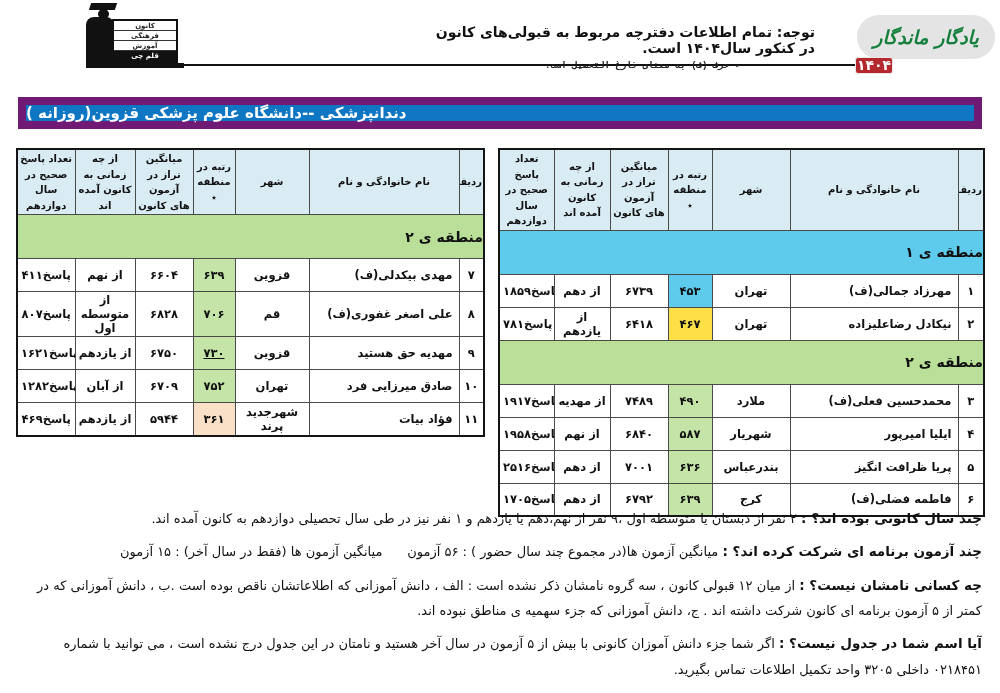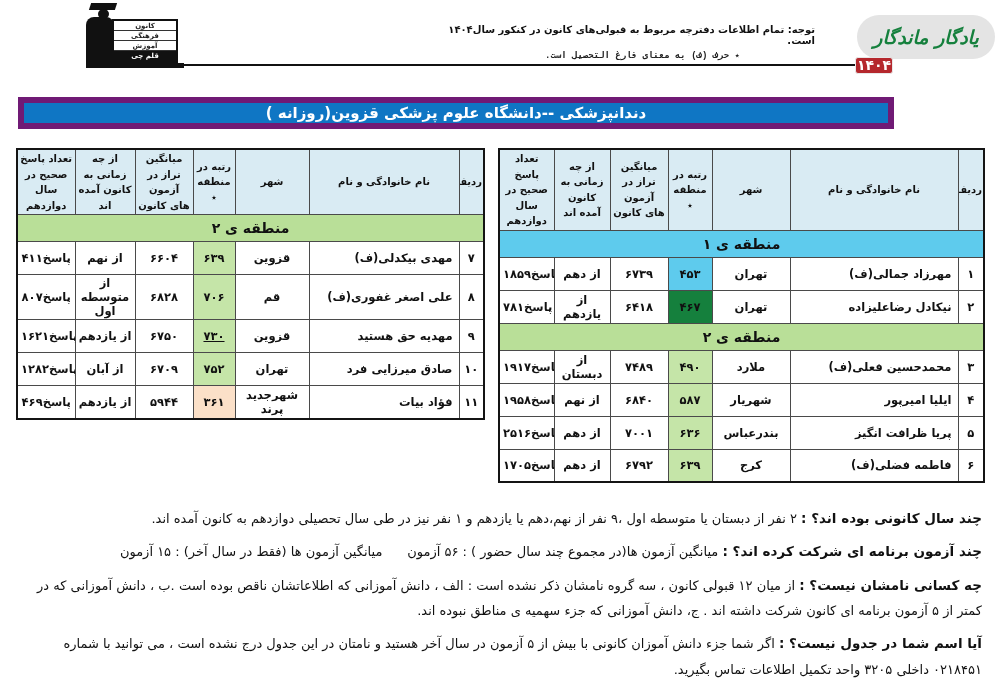--- a/index.html
+++ b/index.html
@@ -16,45 +16,45 @@
   #lf-head   { position:absolute; top:6px; left:30px; width:11px; height:10px; background:#111; border-radius:50%; }
   #lf-body   { position:absolute; top:14px; left:18px; width:28px; height:46px; background:#111; border-radius:8px 8px 0 0; }
   #lf-sign   { position:absolute; top:16px; left:44px; width:66px; height:44px; background:#fff; border:2px solid #111; }
   .lf-row    { height:10px; border-bottom:1px solid #333; font-size:7px; font-weight:bold; color:#222;
                direction:rtl; text-align:center; line-height:10px; overflow:hidden; }
   .lf-row.inv{ background:#111; color:#fff; border-bottom:none; }
   #lf-base   { position:absolute; bottom:1px; left:18px; width:98px; height:5px; background:#111; }
 
   
   #hdr-note { position:absolute; top:24px; right:185px; width:380px; text-align:right; direction:rtl; }
-  #hdr-note-main { font-size:10px; font-weight:bold; color:#111; letter-spacing:-0.2px; }
+  #hdr-note-main { font-size:14px; font-weight:bold; color:#111; letter-spacing:-0.2px; }
   #hdr-note-sub  { font-size:9px; font-weight:bold; color:#222; margin-top:4px; padding-left:110px; text-align:left;font-family:Liberation Mono, monospace; }
 
   
   #logo-right { position:absolute; top:15px; left:855px; width:140px; height:60px; }
   #lr-blob  { position:absolute; top:0; left:2px; width:138px; height:44px; background:#e4e4e4; border-radius:24px;
               display:flex; align-items:center; justify-content:center; }
   #lr-text  { font-family:"DejaVu Serif", serif; font-style:italic; font-weight:bold; font-size:19px; color:#15803d; direction:rtl; }
   #lr-badge { position:absolute; top:42px; left:0px; width:38px; height:17px; background:#b5282d; border:1px solid #e9e9e9;
               border-radius:3px; color:#fff; font-size:14px; font-weight:bold; text-align:center; line-height:15px; }
 
   
-  #title-bar { position:absolute; top:97px; left:18px; width:876px; height:32px; background:#0f76c4;
-               border:6px solid #701a75; display:flex; align-items:center; justify-content:center; }
+  #title-bar { position:absolute; top:97px; left:18px; width:964px; height:32px; background:#0f76c4;
+               border:8px solid #701a75; display:flex; align-items:center; justify-content:flex-end; }
   #title-bar span { color:#fff; font-weight:bold; font-size:15px; direction:rtl; }
 
   
   table.t { position:absolute; top:148px; border-collapse:collapse; table-layout:fixed; direction:rtl;
             border:2px solid #141414; background:#fff; }
   #t-right { right:15px;  width:485px; }
   #t-left  { right:515px; width:467px; }
   table.t th, table.t td { border:1px solid #4a4a4a; overflow:hidden; }
   table.t th { background:#d9ebf3; font-size:10px; font-weight:bold; color:#111; height:56px;
                line-height:1.55; padding:1px 2px; text-align:center; }
-  td.band   { height:27px; text-align:center; font-weight:bold; font-size:14px; color:#111;margin-left:20px; }
+  td.band   { height:44px; text-align:right; font-weight:bold; font-size:14px; color:#111;margin-left:20px; }
   table.t td.c { height:33px; font-size:11.5px; font-weight:bold; color:#111; text-align:center; padding:1px 3px; }
   td.c-name { text-align:right !important; padding-right:6px !important; }
   td.c-answers { direction:ltr; }
   
   #t-right col.w-no{width:26px} #t-right col.w-name{width:168px} #t-right col.w-city{width:78px}
   #t-right col.w-rank{width:44px} #t-right col.w-avg{width:58px} #t-right col.w-since{width:56px} #t-right col.w-ans{width:55px}
   #t-left  col.w-no{width:25px} #t-left  col.w-name{width:150px} #t-left  col.w-city{width:74px}
   #t-left  col.w-rank{width:42px} #t-left  col.w-avg{width:58px} #t-left  col.w-since{width:60px} #t-left  col.w-ans{width:58px}
 
   
@@ -132,35 +132,35 @@
           <td class="c c-city">تهران</td>
           <td class="c c-rank" style="background: rgb(94, 203, 237);">۴۵۳</td>
           <td class="c c-avg">۶۷۳۹</td>
           <td class="c c-since">از دهم</td>
           <td class="c c-answers">۱۸۵۹پاسخ</td>
         </tr>
         <tr>
           <td class="c c-no">۲</td>
           <td class="c c-name">نیکادل رضاعلیزاده</td>
           <td class="c c-city">تهران</td>
-          <td class="c c-rank" style="background: #15803d; margin-left: 9px;">۴۶۷</td>
+          <td class="c c-rank" style="background: #fde047; margin-left: 9px;">۴۶۷</td>
           <td class="c c-avg">۶۴۱۸</td>
           <td class="c c-since">از یازدهم</td>
           <td class="c c-answers">۷۸۱پاسخ</td>
         </tr>
         <tr>
           <td colspan="7" class="band" style="background: rgb(185, 223, 152);">منطقه ی ۲</td>
         </tr>
         <tr>
           <td class="c c-no">۳</td>
           <td class="c c-name">محمدحسین فعلی(ف)</td>
           <td class="c c-city">ملارد</td>
           <td class="c c-rank" style="background: rgb(197, 229, 168);">۴۹۰</td>
           <td class="c c-avg">۷۴۸۹</td>
-          <td class="c c-since">از دبستان</td>
+          <td class="c c-since">از مهدیه</td>
           <td class="c c-answers">۱۹۱۷پاسخ</td>
         </tr>
         <tr>
           <td class="c c-no">۴</td>
           <td class="c c-name">ایلیا امیرپور</td>
           <td class="c c-city">شهریار</td>
           <td class="c c-rank" style="background: rgb(197, 229, 168);">۵۸۷</td>
           <td class="c c-avg">۶۸۴۰</td>
           <td class="c c-since">از نهم</td>
           <td class="c c-answers">۱۹۵۸پاسخ</td>

